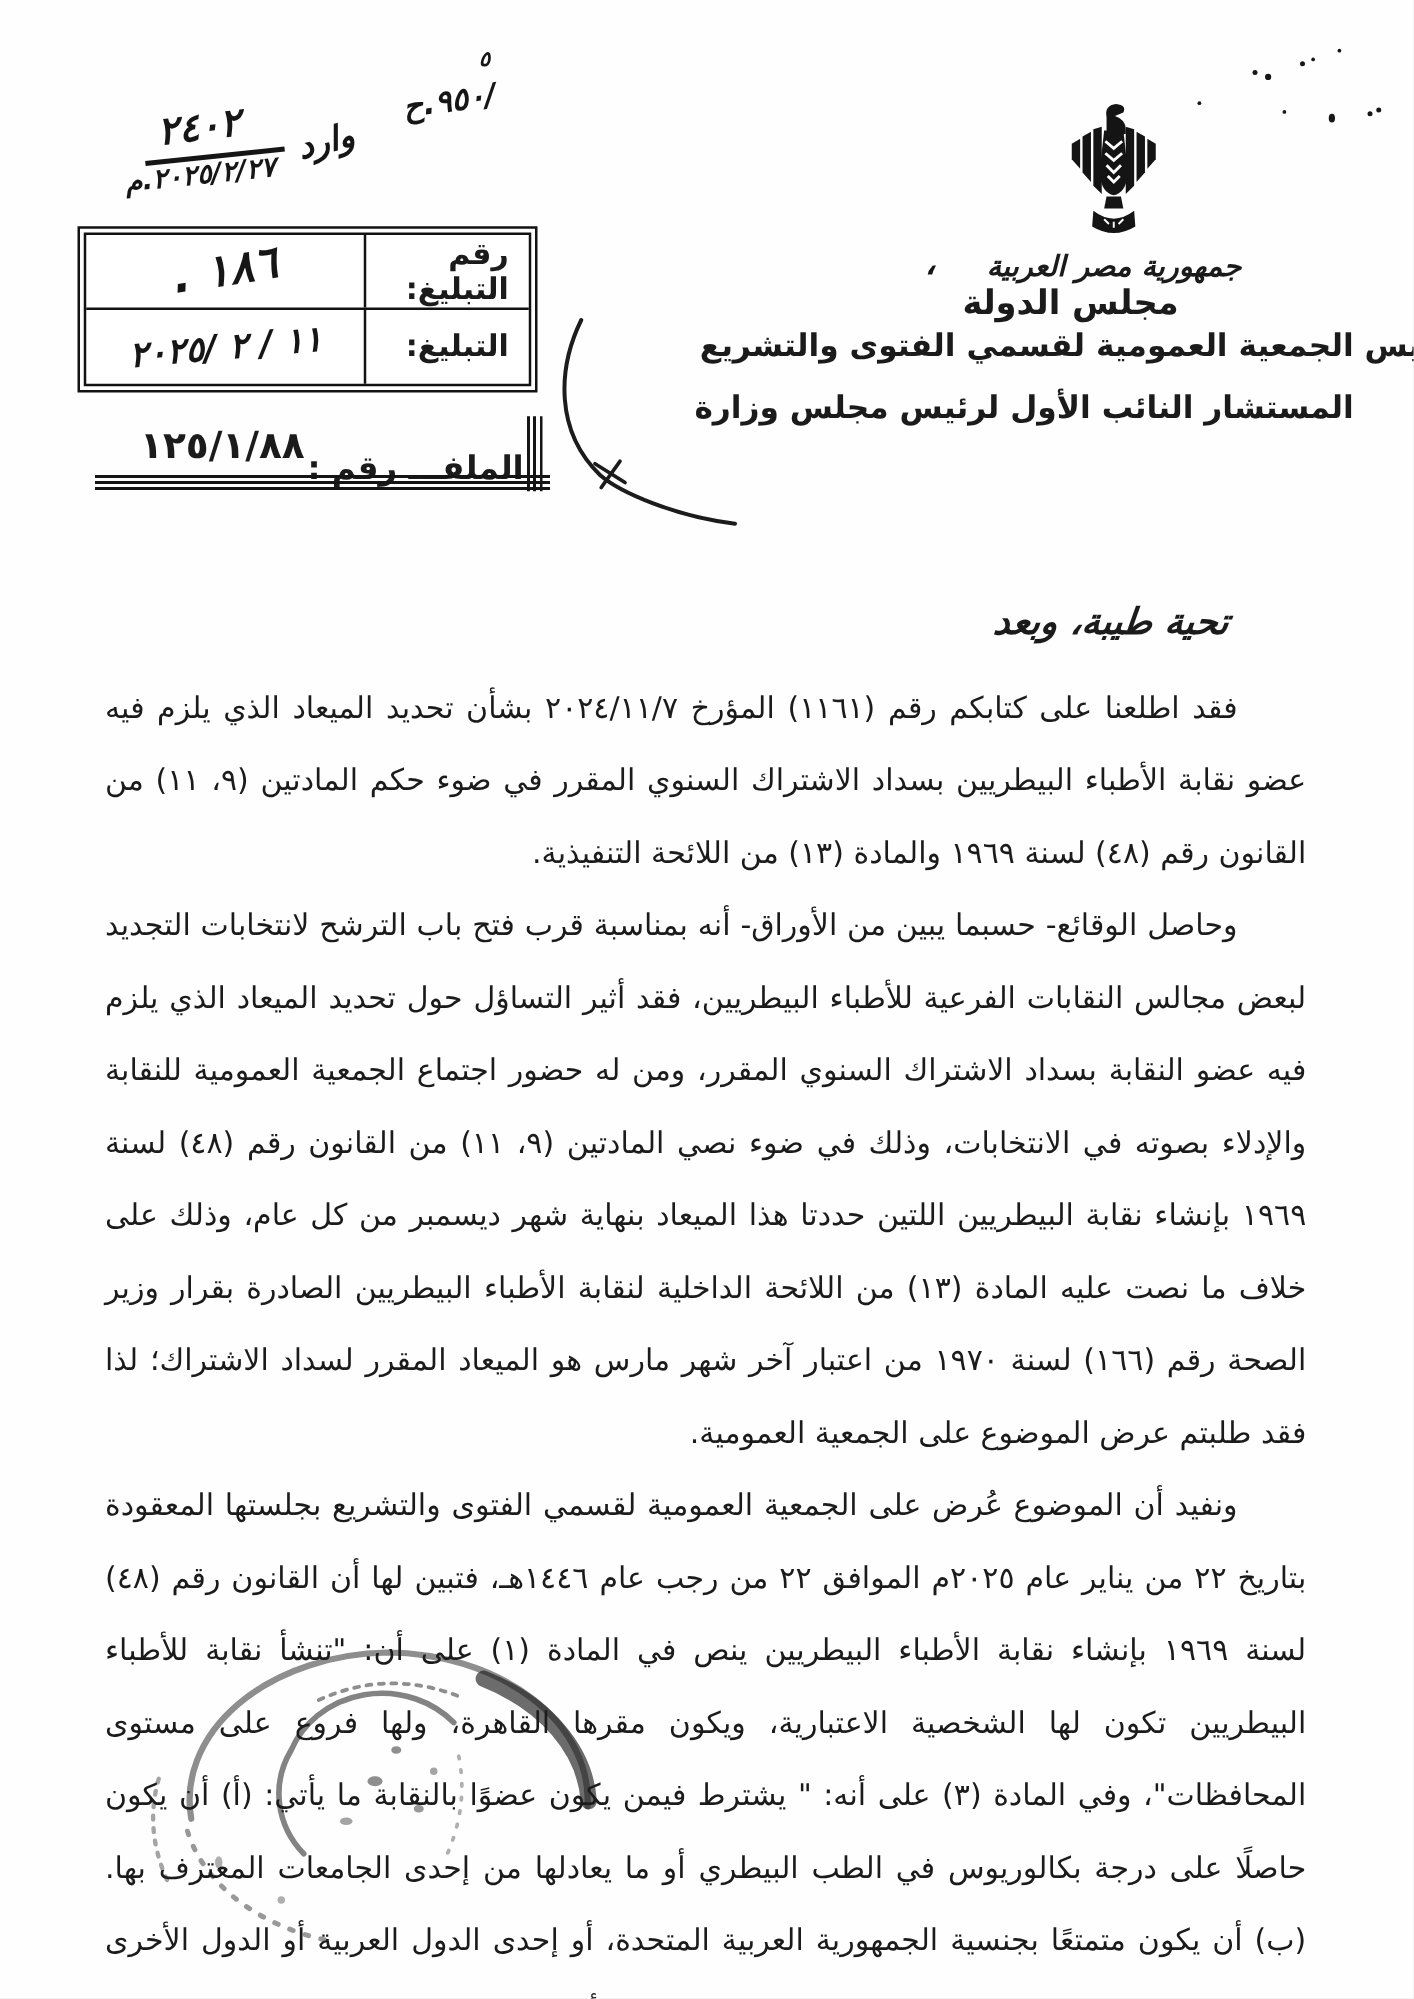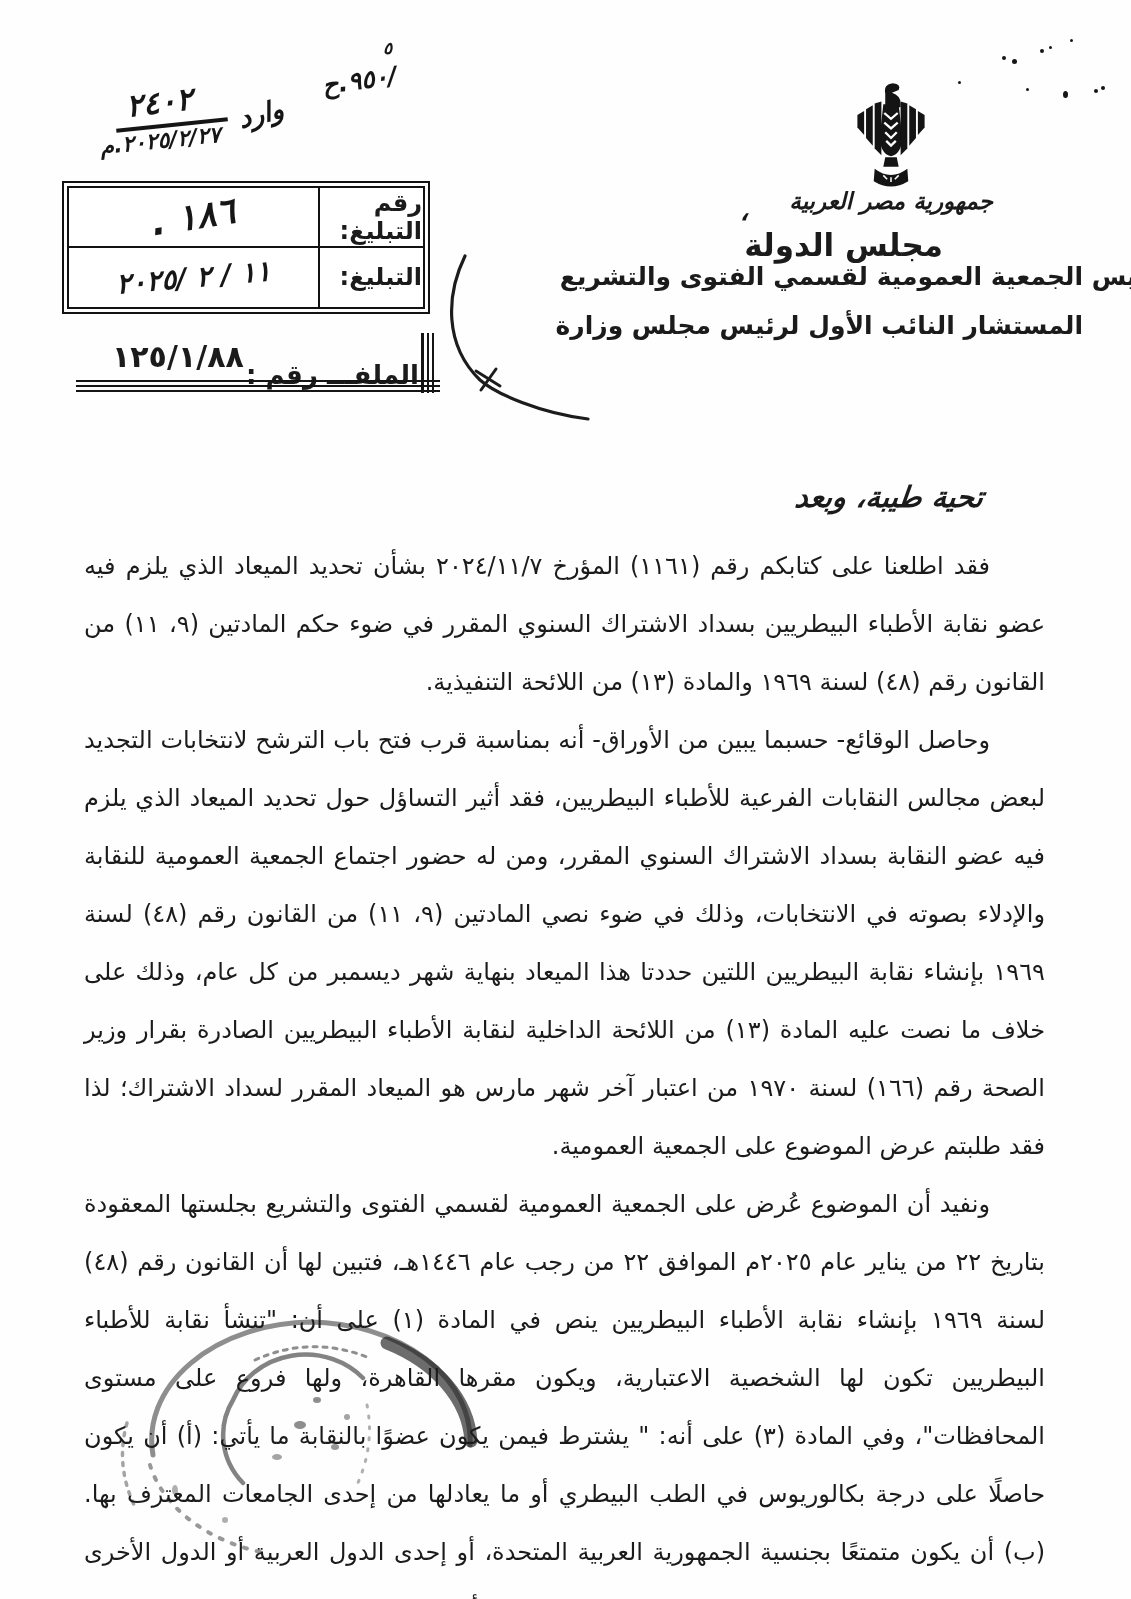--- a/index.html
+++ b/index.html
@@ -27,38 +27,38 @@
   .hw-num   { left: 126px; top: 84px;  font-size: 31px; transform: rotate(-7deg); letter-spacing: 4px; }
   .hw-line  { left: 116px; top: 123px; width: 112px; height: 3.5px; background: #151515; transform: rotate(-6deg); }
   .hw-date  { left: 100px; top: 128px; font-size: 22px; transform: rotate(-6deg); letter-spacing: 2px; }
   .hw-ward  { left: 238px; top: 98px;  font-size: 27px; transform: rotate(-14deg); }
   .hw-c-sm  { left: 383px; top: 38px;  font-size: 17px; }
   .hw-c     { left: 322px; top: 66px;  font-size: 25px; transform: rotate(-8deg); letter-spacing: 3px; }
   .hw-comma { left: 740px; top: 196px; font-size: 26px; }
 
   
   .emblem { left: 843px; top: 80px; width: 96px; height: 114px; }
-  .h-country { right: 138px; top: 188px; font-size: 23px; font-style: italic; letter-spacing: 1px; }
-  .h-council { right: 188px; top: 227px; font-size: 31px; letter-spacing: 2px; }
+  .h-country { right: 138px; top: 201px; font-size: 23px; font-style: italic; letter-spacing: 1px; }
+  .h-council { right: 188px; top: 227px; font-size: 27px; letter-spacing: 2px; }
   .h-line3   { right: -30px; top: 262px; font-size: 25px; }
   .h-line4   { right: 48px;  top: 311px; font-size: 25px; }
 
   
   .stampbox {
     left: 67px; top: 186px; width: 358px; height: 123px;
     border: 2.5px solid #121212;
     outline: 2px solid #121212; outline-offset: 3px;
     background: #fff;
   }
   .stampbox .row { display: flex; height: 50%; }
   .stampbox .row.first { border-bottom: 2.5px solid #121212; }
   .stampbox .lbl {
-    width: 105px; border-left: 2.5px solid #121212;
+    width: 132px; border-left: 2.5px solid #121212;
     font-size: 24px; font-weight: bold;
-    display: flex; align-items: center; padding-right: 1px;
+    display: flex; align-items: center; padding-right: 16px;
   }
   .stampbox .val {
     flex: 1; display: flex; align-items: center; justify-content: center;
     font-weight: bold;
   }
   .val-num  { font-size: 36px; letter-spacing: 9px; transform: rotate(-9deg); }
   .val-date { font-size: 28px; letter-spacing: 2px; transform: rotate(-5deg); }
 
   
   .curve { left: 438px; top: 233px; width: 230px; height: 195px; }

